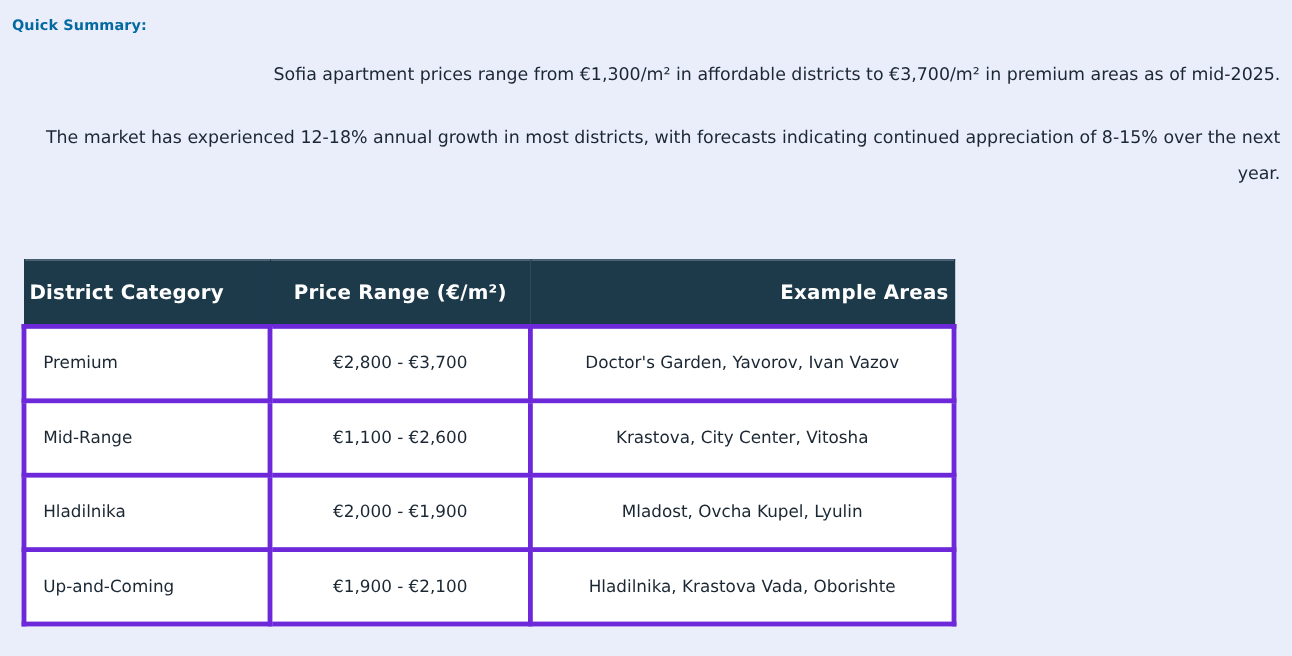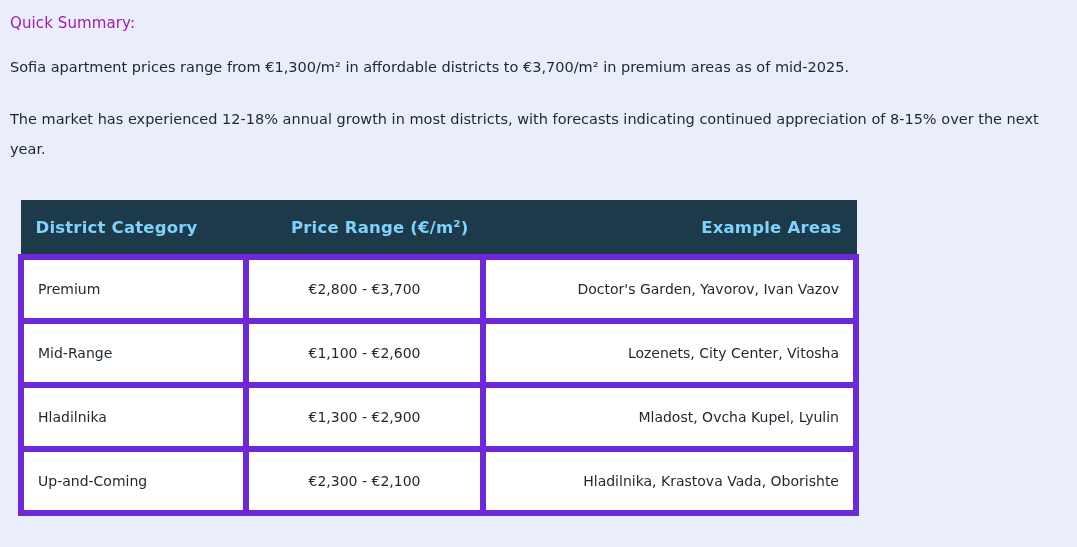--- a/index.html
+++ b/index.html
@@ -12,84 +12,85 @@
     background: #eaeefb;
     font-family: "DejaVu Sans", sans-serif;
     color: #1b2733;
     overflow: hidden;
   }
   .page {
     padding: 14px 10px 0 10px;
     box-sizing: border-box;
   }
   .summary-heading {
-    font-size: 15px;
-    font-weight: normal;
-    color: #a21caf;
+    font-size: 12px;
+    font-weight: bold;
+    color: #0369a1;
     margin: 0 0 20px 0;
     letter-spacing: 0.1px;
   }
   .summary-para {
     font-size: 14.5px;
     line-height: 30px;
     color: #1b2733;
     margin: 0 0 22px 0;
     max-width: 1060px;
+    text-align: right;
   }
   .summary-para.last {
-    margin-bottom: 36px;
+    margin-bottom: 56px;
   }
   table.price-table {
     border-collapse: collapse;
     table-layout: fixed;
     width: 748px;
     margin-left: 8px;
   }
   table.price-table thead th {
     background: #1d3a4b;
-    color: #7dd3fc;
+    color: #ffffff;
     font-size: 16.5px;
     font-weight: bold;
-    padding: 17px 14px;
+    padding: 17px 4px;
     border: 1px solid #1d3a4b;
     letter-spacing: 0.2px;
   }
   th.col-category {
     text-align: left;
     width: 196px;
     padding-left: 18px;
   }
   th.col-price {
-    text-align: right;
+    text-align: center;
     width: 208px;
     padding-left: 16px;
   }
   th.col-areas {
     text-align: right;
     width: 344px;
   }
   table.price-table tbody td {
     background: #ffffff;
-    border: 6px solid #6d28d9;
+    border: 4px solid #6d28d9;
     font-size: 14px;
     color: #1b2733;
     padding: 18px 14px;
     height: 22px;
   }
   td.cell-category {
     padding-left: 18px;
     text-align: left;
   }
   td.cell-price {
     padding-left: 16px;
     text-align: center;
   }
   td.cell-areas {
     padding-left: 18px;
-    text-align: right;
+    text-align: center;
   }
 </style>
 </head>
 <body>
 
 <div class="page">
 
   <div class="summary-heading">Quick Summary:</div>
 
   <p class="summary-para">Sofia apartment prices range from €1,300/m² in affordable districts to €3,700/m² in premium areas as of mid-2025.</p>
@@ -106,28 +107,28 @@
     </thead>
     <tbody>
       <tr>
         <td class="cell-category">Premium</td>
         <td class="cell-price">€2,800 - €3,700</td>
         <td class="cell-areas">Doctor's Garden, Yavorov, Ivan Vazov</td>
       </tr>
       <tr>
         <td class="cell-category">Mid-Range</td>
         <td class="cell-price">€1,100 - €2,600</td>
-        <td class="cell-areas">Lozenets, City Center, Vitosha</td>
+        <td class="cell-areas">Krastova, City Center, Vitosha</td>
       </tr>
       <tr>
         <td class="cell-category">Hladilnika</td>
-        <td class="cell-price">€1,300 - €2,900</td>
+        <td class="cell-price">€2,000 - €1,900</td>
         <td class="cell-areas">Mladost, Ovcha Kupel, Lyulin</td>
       </tr>
       <tr>
         <td class="cell-category">Up-and-Coming</td>
-        <td class="cell-price">€2,300 - €2,100</td>
+        <td class="cell-price">€1,900 - €2,100</td>
         <td class="cell-areas">Hladilnika, Krastova Vada, Oborishte</td>
       </tr>
     </tbody>
   </table>
 
 </div>
 
 </body></html>

